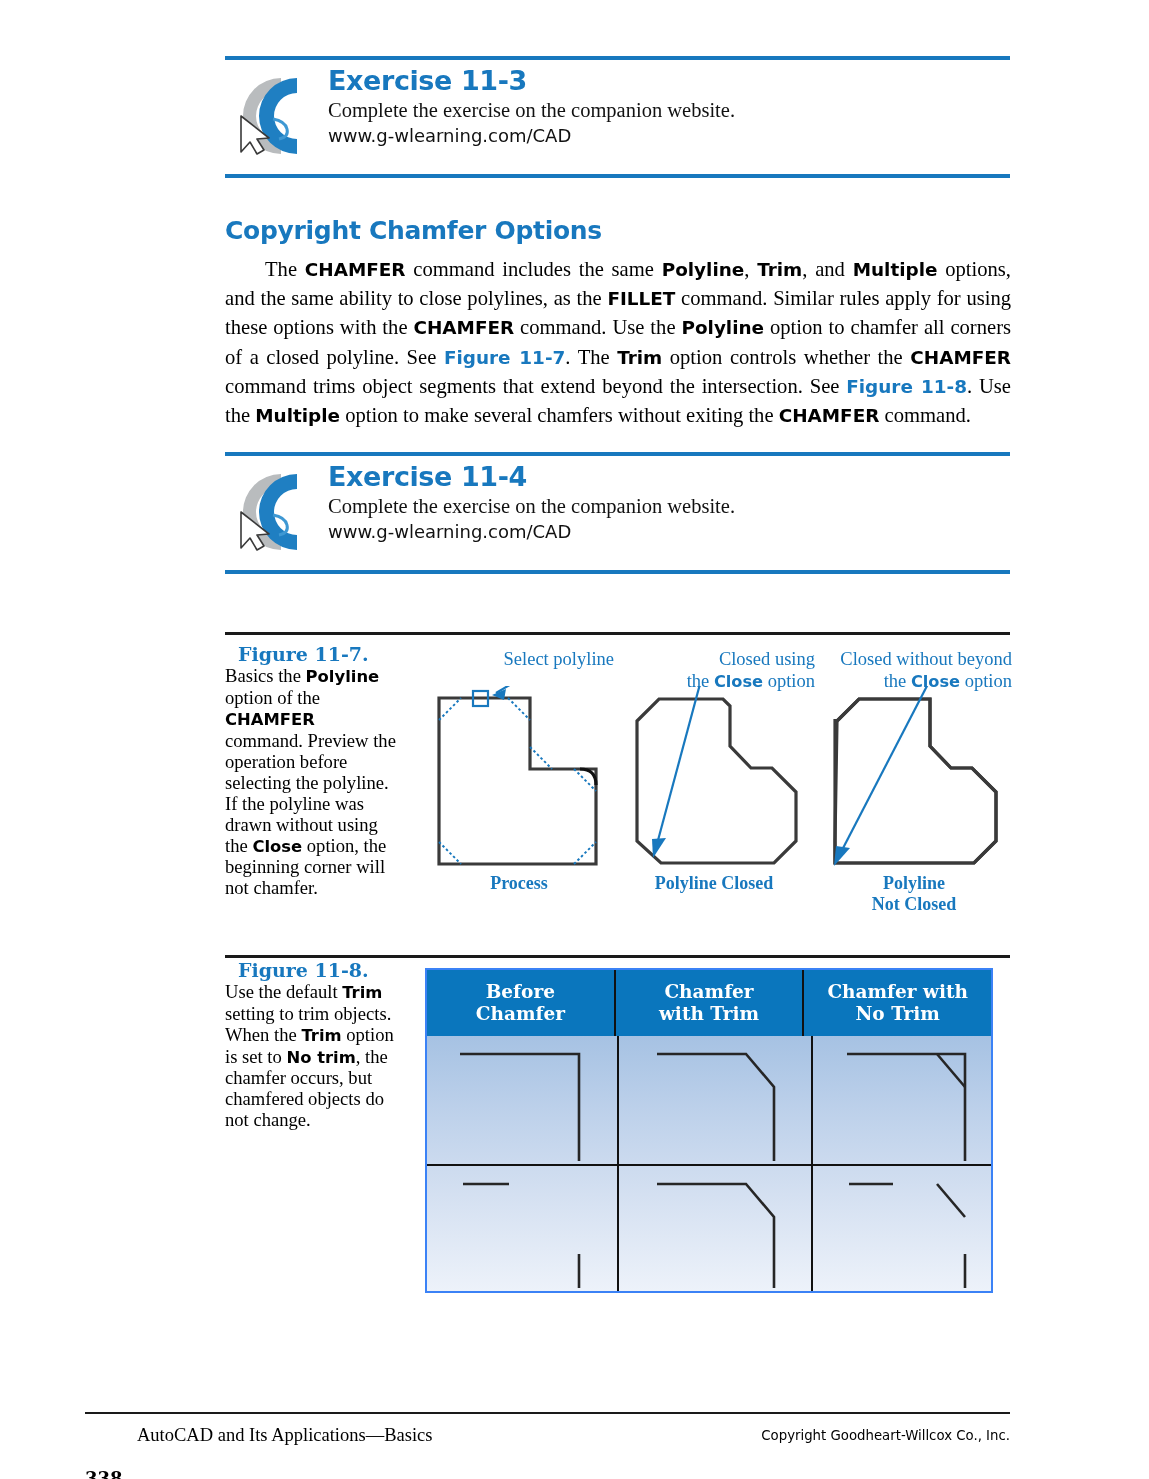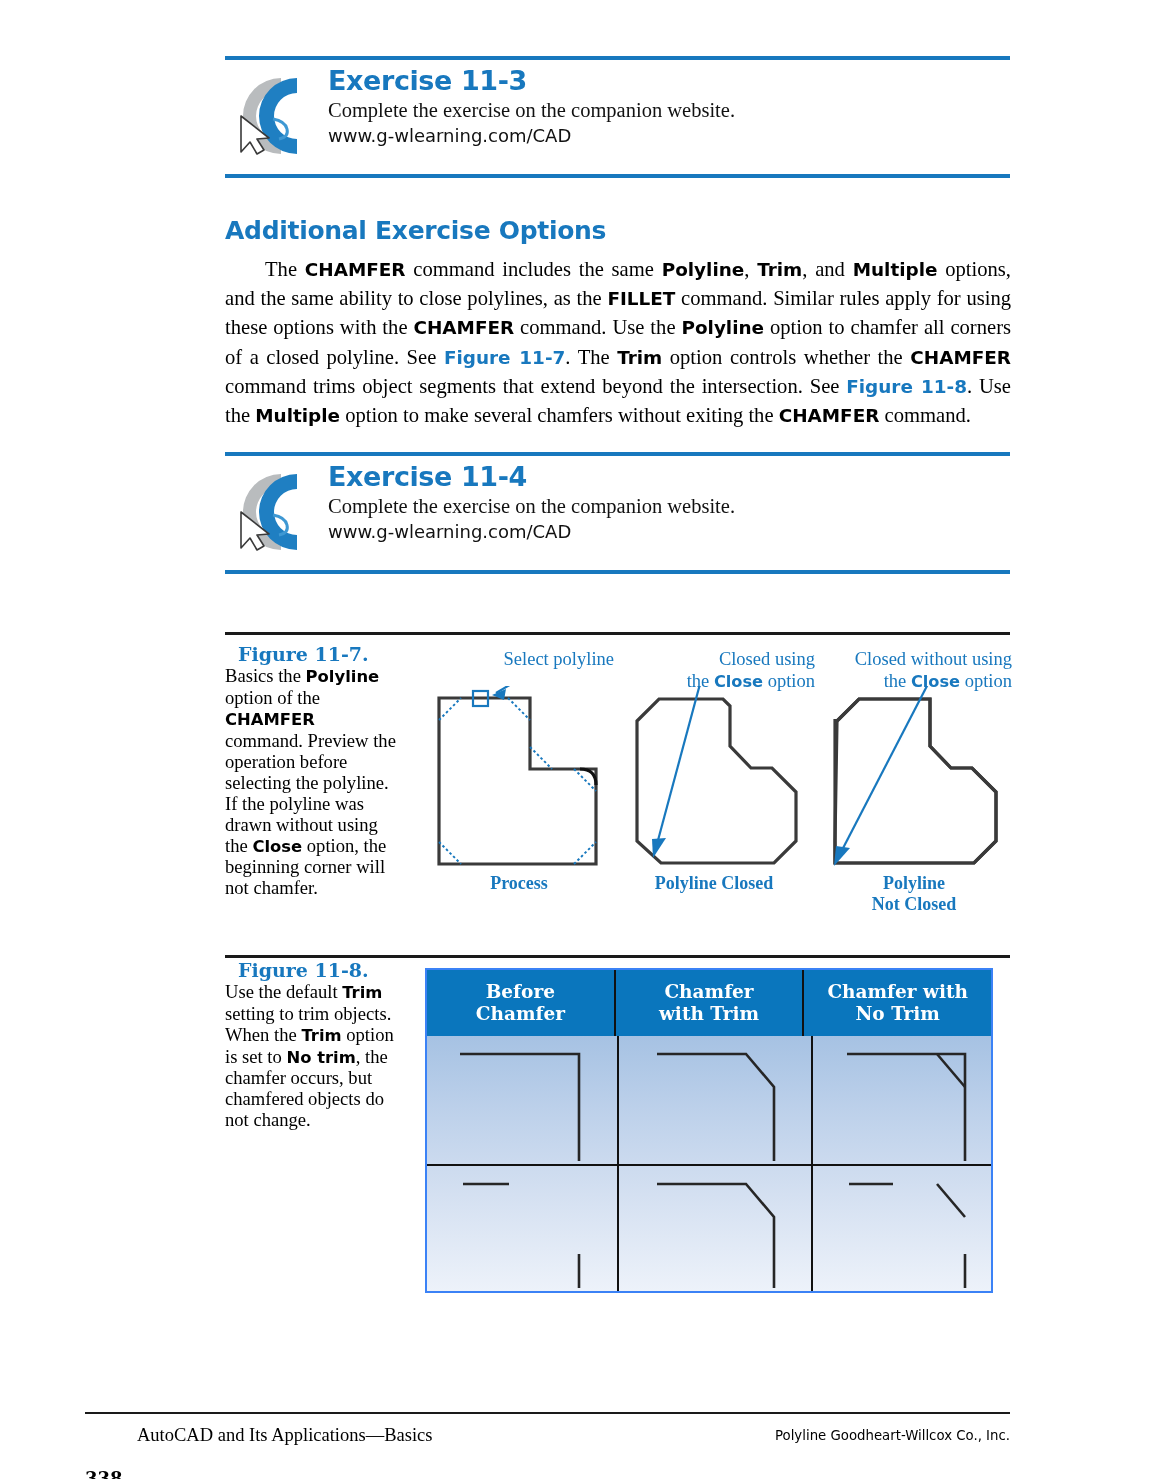--- a/index.html
+++ b/index.html
@@ -180,21 +180,21 @@
           <path d="M46 47 q12 2 14 10 q2 8 -8 10" fill="none" stroke="#3e98d3" stroke-width="3"></path>
           <path d="M14 44 L14 80 L23 70 L30 82 L37 78 L30 67 L42 66 Z" fill="#ffffff" stroke="#3a3a3a" stroke-width="1.6" stroke-linejoin="round"></path>
         </svg>
       </span>
       <div class="ex-title">Exercise 11-3</div>
       <div class="ex-line1">Complete the exercise on the companion website.</div>
       <div class="ex-line2">www.g-wlearning.com/CAD</div>
     </div>
   </div>
 
-  <div class="section-head">Additional Exercise Options</div>
+  <div class="section-head">Copyright Chamfer Options</div>
 
   <div class="body-copy"><span class="ind"></span><span>The </span><span class="cmd">CHAMFER</span><span> command includes the same </span><span class="cmd">Polyline</span><span>, </span><span class="cmd">Trim</span><span>, and </span><span class="cmd">Multiple</span><span> options, and the same ability to close polylines, as the </span><span class="cmd">FILLET</span><span> command. Similar rules apply for using these options with the </span><span class="cmd">CHAMFER</span><span> command. Use the </span><span class="cmd">Polyline</span><span> option to chamfer all corners of a closed polyline. See </span><span class="figref">Figure 11-7</span><span>. The </span><span class="cmd">Trim</span><span> option controls whether the </span><span class="cmd">CHAMFER</span><span> command trims object segments that extend beyond the intersection. See </span><span class="figref">Figure 11-8</span><span>. Use the </span><span class="cmd">Multiple</span><span> option to make several chamfers without exiting the </span><span class="cmd">CHAMFER</span><span> command.</span></div>
 
   <div class="exercise" style="top:452px; height:122px;">
     <div class="ex-inner">
       <span class="ex-icon">
         <svg width="95" height="88" viewBox="0 0 95 88">
           <path d="M62 6 A36 36 0 1 0 62 82 L62 69 A24 24 0 1 1 62 19 Z" fill="#b9bcbe" transform="translate(-8,0)"></path>
           <path d="M70 6 A36 36 0 1 0 70 82 L70 67 A23 23 0 1 1 70 21 Z" fill="#1f7fc2"></path>
           <path d="M46 47 q12 2 14 10 q2 8 -8 10" fill="none" stroke="#3e98d3" stroke-width="3"></path>
@@ -215,21 +215,21 @@
   </div>
 
   <div class="f7-label" style="left:434px; top:649px; width:180px;">
     <span>Select polyline</span>
   </div>
   <div class="f7-label" style="left:625px; top:649px; width:190px;">
     <span>Closed using</span><br>
     <span>the </span><b>Close</b><span> option</span>
   </div>
   <div class="f7-label" style="left:820px; top:649px; width:192px;">
-    <span>Closed without using</span><br>
+    <span>Closed without beyond</span><br>
     <span>the </span><b>Close</b><span> option</span>
   </div>
 
   <div class="fig-area" style="left:430px; top:686px; width:185px; height:190px;">
     <svg width="185" height="190" viewBox="0 0 185 190">
 
       <path d="M9 12 L100 12 L100 83 L166 83 L166 178 L9 178 Z" fill="none" stroke="#3a3a3a" stroke-width="3.2" stroke-linejoin="miter"></path>
 
       <path d="M150 83 Q166 83 166 99" fill="none" stroke="#111" stroke-width="3.2"></path>
 
@@ -349,15 +349,15 @@
           <path d="M124 18 L152 51" fill="none" stroke="#262626" stroke-width="2.6"></path>
           <path d="M152 88 L152 122" fill="none" stroke="#262626" stroke-width="2.6"></path>
         </svg>
       </div>
     </div>
   </div>
 
   <div class="footer-rule"></div>
   <div class="footer-page">338</div>
   <div class="footer-title">AutoCAD and Its Applications—Basics</div>
-  <div class="footer-copy">Polyline Goodheart-Willcox Co., Inc.</div>
+  <div class="footer-copy">Copyright Goodheart-Willcox Co., Inc.</div>
 
 </div>
 
 </body></html>

